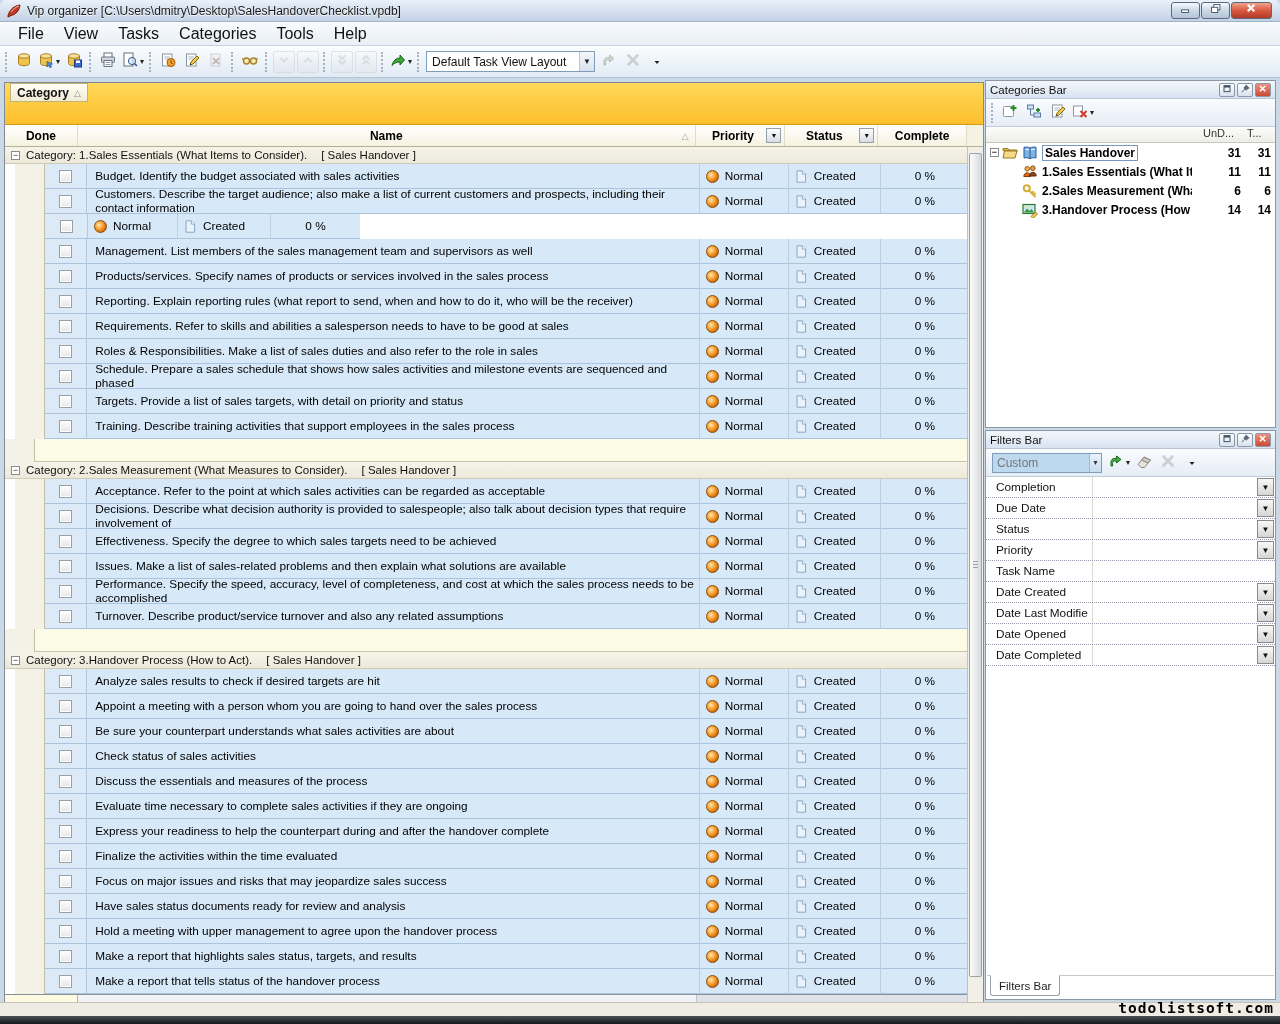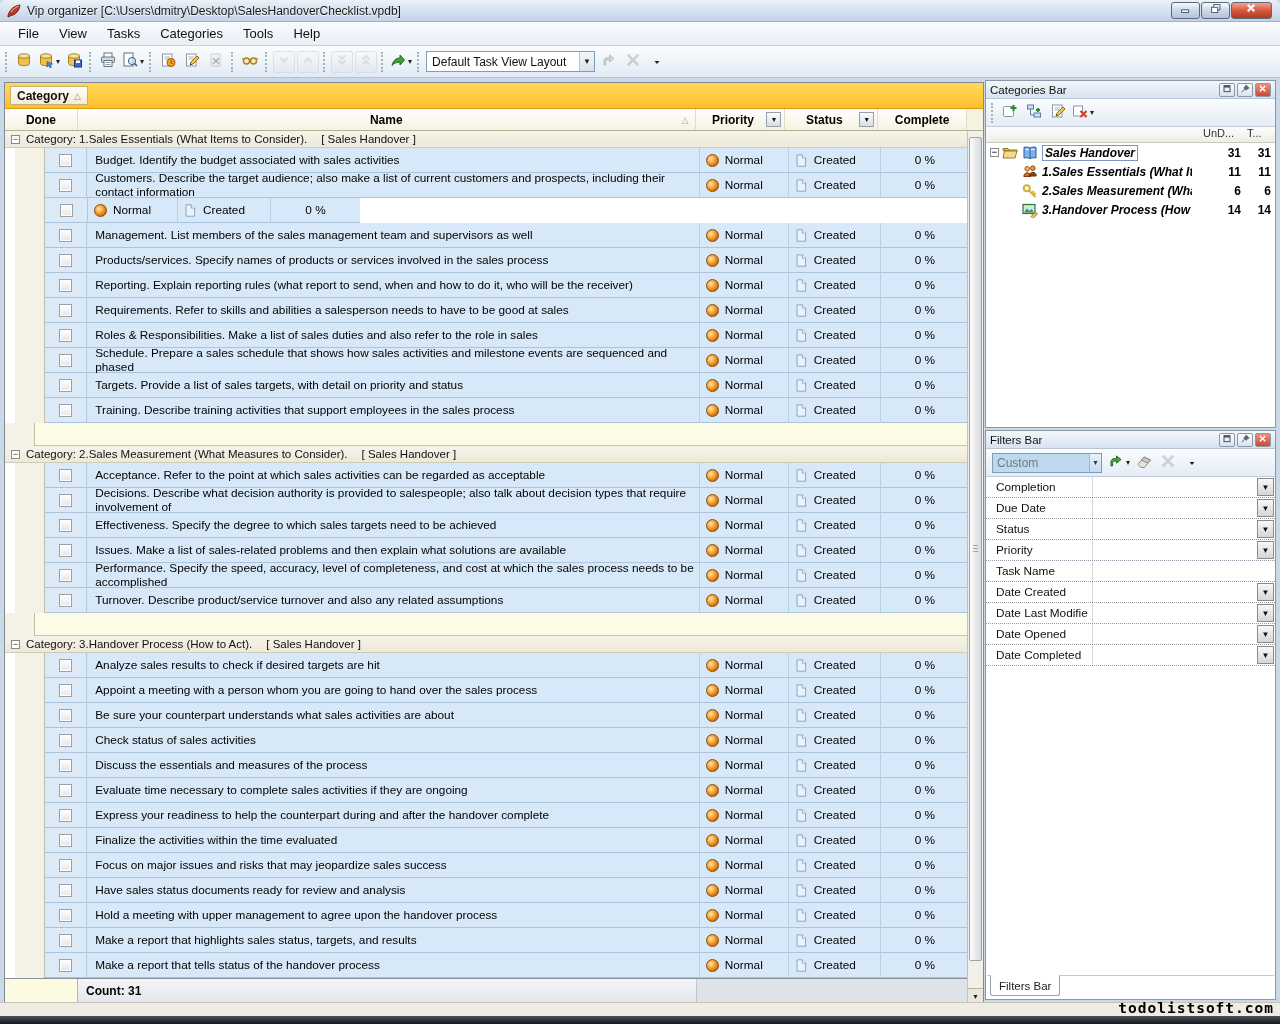--- a/index.html
+++ b/index.html
@@ -11,39 +11,39 @@
     border-radius:6px 6px 0 0;display:flex;align-items:center;padding:0 6px;}
   #titlebar .t-ic{width:16px;height:16px;margin-right:5px;flex:0 0 auto;}
   #titlebar .t-txt{font-size:12px;color:#1a1a1a;text-shadow:0 1px 0 rgba(255,255,255,.8);}
   #winbtns{position:absolute;right:8px;top:2px;display:flex;gap:1px;}
   .win-btn{width:29px;height:17px;border:1px solid #5A6A7A;border-radius:3px;
     background:linear-gradient(#F6F9FC,#CBD8E6 50%,#B4C4D6);display:flex;align-items:center;justify-content:center;}
   .win-btn.close{width:41px;background:linear-gradient(#F2A28C,#D9593F 50%,#B03A28);}
   #menubar{position:absolute;left:0;top:22px;width:1280px;height:24px;
     background:linear-gradient(#F9FBFD,#E9EFF6);border-bottom:1px solid #C8D2DE;
     display:flex;align-items:center;padding-left:8px;}
-  .menu-item{font-size:13px;color:#111;padding:3px 10px;border-radius:2px;}
+  .menu-item{font-size:16px;color:#111;padding:3px 10px;border-radius:2px;}
   #toolbar{position:absolute;left:0;top:46px;width:1280px;height:32px;
     background:linear-gradient(#FBFDFE,#E1EAF4);border-bottom:1px solid #B6C2D0;
     display:flex;align-items:center;padding-left:2px;}
   .grip{width:3px;height:20px;border-left:2px dotted #A4B2C2;margin:0 4px 0 3px;flex:0 0 auto;}
   .tbtn{height:22px;min-width:22px;display:flex;align-items:center;justify-content:center;
     border-radius:2px;margin:0 1px;padding:0 1px;flex:0 0 auto;}
   .tbtn.disabled{opacity:.55;filter:grayscale(55%);}
   .tbtn.raised{background:linear-gradient(#F7FAFD,#DCE7F3);border:1px solid #C4D2E0;}
   .tbtn .caret{font-size:8px;color:#222;margin-left:2px;}
   .combo{height:21px;border:1px solid #7F9DB9;background:#fff;display:flex;align-items:center;
     margin:0 2px;flex:0 0 auto;}
   .combo .cval{font-size:12px;color:#111;padding:0 5px;width:152px;white-space:nowrap;overflow:hidden;}
   .combo .cbtn{width:15px;height:100%;border-left:1px solid #B8C4D2;
     background:linear-gradient(#F4F7FA,#D8E2EE);display:flex;align-items:center;justify-content:center;font-size:8px;color:#222;}
   
   #list-panel{position:absolute;left:4px;top:82px;width:980px;height:920px;
     background:#fff;border:1px solid #808B96;}
-  #groupband{height:26px;background:linear-gradient(#FFD95A,#FDBE2B);display:flex;align-items:center;padding-left:5px;border-bottom:1px solid #D89A10;}
+  #groupband{height:42px;background:linear-gradient(#FFD95A,#FDBE2B);display:flex;align-items:flex-start;padding-left:5px;border-bottom:1px solid #D89A10;}
   .group-chip{background:linear-gradient(#FFFEF8,#F3ECD2);border:1px solid #C2B27A;height:19px;
     display:flex;align-items:center;padding:0 6px;font-size:12px;font-weight:bold;color:#111;}
   .tri{font-size:9px;color:#8A9098;margin-left:5px;font-weight:normal;}
   #hdr-row{height:22px;display:flex;background:linear-gradient(#FFFFFF,#F6F2E0);
     border-bottom:1px solid #B5AF97;font-size:12px;font-weight:bold;color:#000;}
   #hdr-row .hcell{display:flex;align-items:center;justify-content:center;position:relative;border-right:1px solid #E2DCC6;}
   .h-done{width:73px;}.h-name{width:619px;}.h-pri{width:90px;}.h-status{width:93px;}.h-comp{width:89px;}
   .h-fill{width:16px;background:#F6F2E2;border-right:none !important;}
   .hdr-filter{width:15px;height:15px;background:linear-gradient(#FCFCFC,#D9DEE3);
     border:1px solid #96A0AA;display:flex;align-items:center;justify-content:center;
@@ -96,21 +96,21 @@
   .p-btn.close{background:linear-gradient(#F0907E,#C84A34);}
   .p-toolbar{height:28px;background:linear-gradient(#FAFCFE,#E5ECF5);border-bottom:1px solid #C2CCD8;
     display:flex;align-items:center;padding-left:2px;}
   #cat-colhdr{height:16px;position:relative;background:linear-gradient(#FCFCFC,#EEEEE8);
     border-bottom:1px solid #C8C8C0;font-size:11px;color:#333;}
   #cat-colhdr .th1{position:absolute;right:32px;width:40px;}
   #cat-colhdr .th2{position:absolute;right:2px;width:26px;}
   .tree-row{height:19px;display:flex;align-items:center;position:relative;font-size:12px;font-weight:bold;color:#000;padding-left:4px;}
   .tree-row .t-ic{width:17px;height:16px;margin-right:3px;flex:0 0 auto;}
   .tree-row .t-indent{width:24px;flex:0 0 auto;border-left:1px dotted #AAA;margin-left:8px;}
-  .tree-row .t-label{white-space:nowrap;overflow:hidden;max-width:150px;font-style:italic;}
+  .tree-row .t-label{white-space:nowrap;overflow:hidden;max-width:150px;}
   .tree-row .t-label.sel{border:1px solid #7A96C2;background:#fff;padding:0 2px;}
   .t-n1{position:absolute;right:34px;width:32px;text-align:right;}
   .t-n2{position:absolute;right:4px;width:26px;text-align:right;}
   .fcombo{height:20px;width:110px;border:1px solid #7F9DB9;background:#BDD9F0;display:flex;align-items:center;margin-left:4px;}
   .fcombo .cval{flex:1;font-size:12px;color:#777;padding-left:4px;}
   .fcombo .cbtn{width:12px;height:100%;border-left:1px solid #9FB6CC;background:linear-gradient(#E8F1FA,#C6DCF0);
     display:flex;align-items:center;justify-content:center;font-size:7px;color:#333;}
   .f-row{height:21px;border-bottom:1px dotted #99A;display:flex;align-items:center;position:relative;
     font-size:11.8px;color:#111;padding-left:10px;}
   .f-row::after{content:"";position:absolute;left:106px;top:0;bottom:0;border-left:1px solid #DADAD2;}

